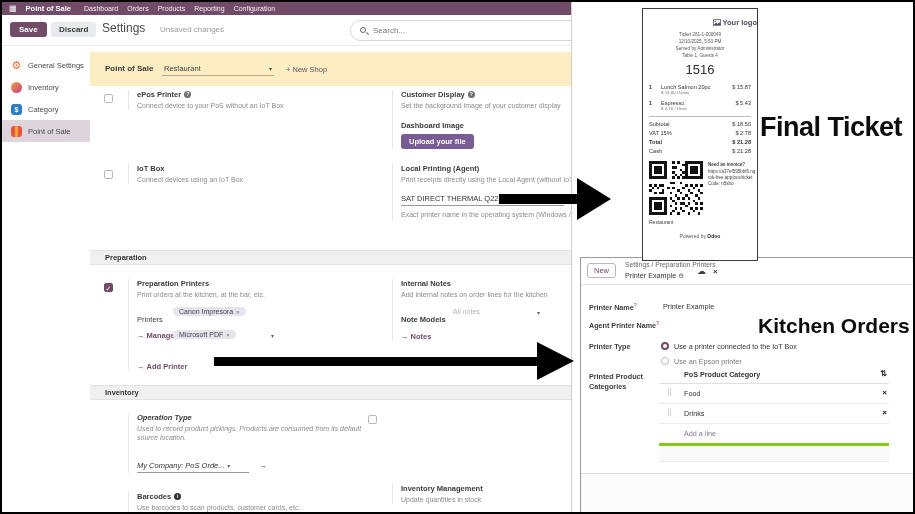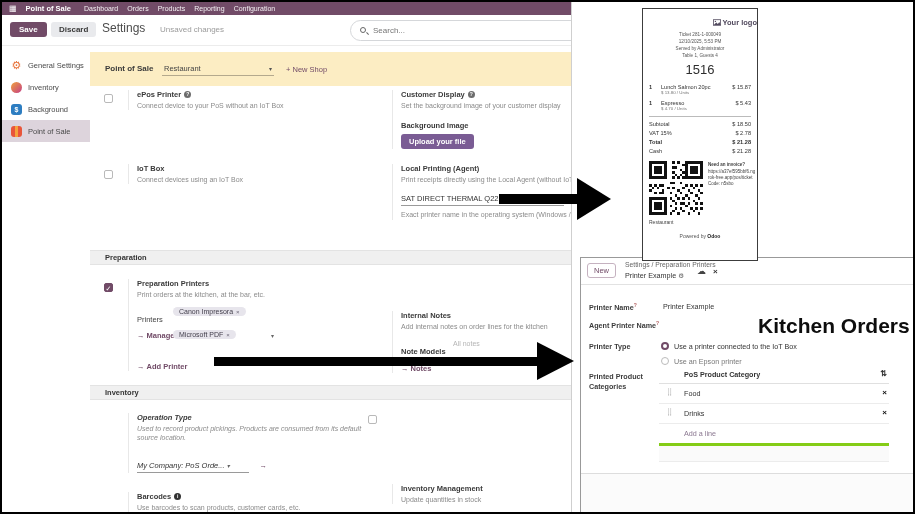--- a/index.html
+++ b/index.html
@@ -146,21 +146,21 @@
       <div class="sb-item">
         <span class="sb-ic ic-gs">⚙</span>
         <span>General Settings</span>
       </div>
       <div class="sb-item">
         <span class="sb-ic ic-inv"></span>
         <span>Inventory</span>
       </div>
       <div class="sb-item">
         <span class="sb-ic ic-invc">$</span>
-        <span>Background</span>
+        <span>Category</span>
       </div>
       <div class="sb-item active">
         <span class="sb-ic ic-pos"></span>
         <span>Point of Sale</span>
       </div>
     </div>
 
     <div class="main">
 
       <div class="shopband">
@@ -173,21 +173,21 @@
       </div>
 
       <span class="cb" style="left:14px;top:48px;"></span>
       <div class="setblock" style="left:38px;top:44px;width:250px;">
         <div class="ttl"><span>ePos Printer</span><span class="helpdot">?</span></div>
         <div class="dsc">Connect device to your PoS without an IoT Box</div>
       </div>
       <div class="setblock" style="left:302px;top:44px;width:290px;">
         <div class="ttl"><span>Customer Display</span><span class="helpdot">?</span></div>
         <div class="dsc">Set the background image of your customer display</div>
-        <div class="ttl" style="margin-top:11px;">Background Image</div>
+        <div class="ttl" style="margin-top:11px;">Dashboard Image</div>
         <button class="upload-btn">Upload your file</button>
       </div>
 
       <span class="cb" style="left:14px;top:124px;"></span>
       <div class="setblock" style="left:38px;top:118px;width:250px;">
         <div class="ttl">IoT Box</div>
         <div class="dsc">Connect devices using an IoT Box</div>
       </div>
       <div class="setblock" style="left:302px;top:118px;width:290px;">
         <div class="ttl">Local Printing (Agent)</div>
@@ -206,21 +206,21 @@
           <span class="ttl" style="font-weight:normal;color:#444;">Printers</span>
           <span class="tag" style="position:absolute;left:36px;top:-1px;"><span>Canon Impresora</span><span class="x">×</span></span>
         </div>
         <div style="position:relative;margin-top:4px;">
           <span class="tag" style="position:absolute;left:36px;top:0;"><span>Microsoft PDF</span><span class="x">×</span></span>
           <span class="caret-g" style="position:absolute;left:134px;top:2px;">▾</span>
         </div>
         <div class="lnk" style="margin-top:5px;"><span>→</span> <b>Manage Printers</b></div>
         <div class="lnk" style="margin-top:22px;"><span>→</span> <b>Add Printer</b></div>
       </div>
-      <div class="setblock" style="left:302px;top:233px;width:290px;margin-top:32px;">
+      <div class="setblock" style="left:302px;top:233px;width:290px;">
         <div class="ttl">Internal Notes</div>
         <div class="dsc">Add internal notes on order lines for the kitchen</div>
         <div style="position:relative;margin-top:9px;">
           <span class="ttl">Note Models</span>
           <span style="position:absolute;left:52px;top:0;font-size:7px;color:#b5b5b5;">All notes</span>
           <span class="caret-g" style="position:absolute;left:136px;top:1px;">▾</span>
         </div>
         <div class="lnk" style="margin-top:6px;"><span>→</span> <b>Notes</b></div>
       </div>
 
@@ -295,20 +295,21 @@
       <div class="r-inv">
         <div class="b">Need an invoice?</div>
         <div>https://a37ef595bbf6.ngrok-free.app/pos/ticket</div>
         <div>Code: n5sbo</div>
       </div>
     </div>
     <div class="r-shop">Restaurant</div>
     <div class="r-powered"><span>Powered by</span> <b>Odoo</b></div>
   </div>
 
+  <div class="final-ticket">Final Ticket</div>
   <div class="arrow arrow1">
       <span class="shaft"></span>
       <span class="head"></span>
     </div>
   <div class="arrow arrow2">
       <span class="shaft"></span>
       <span class="head"></span>
     </div>
 
   <div class="panel">

